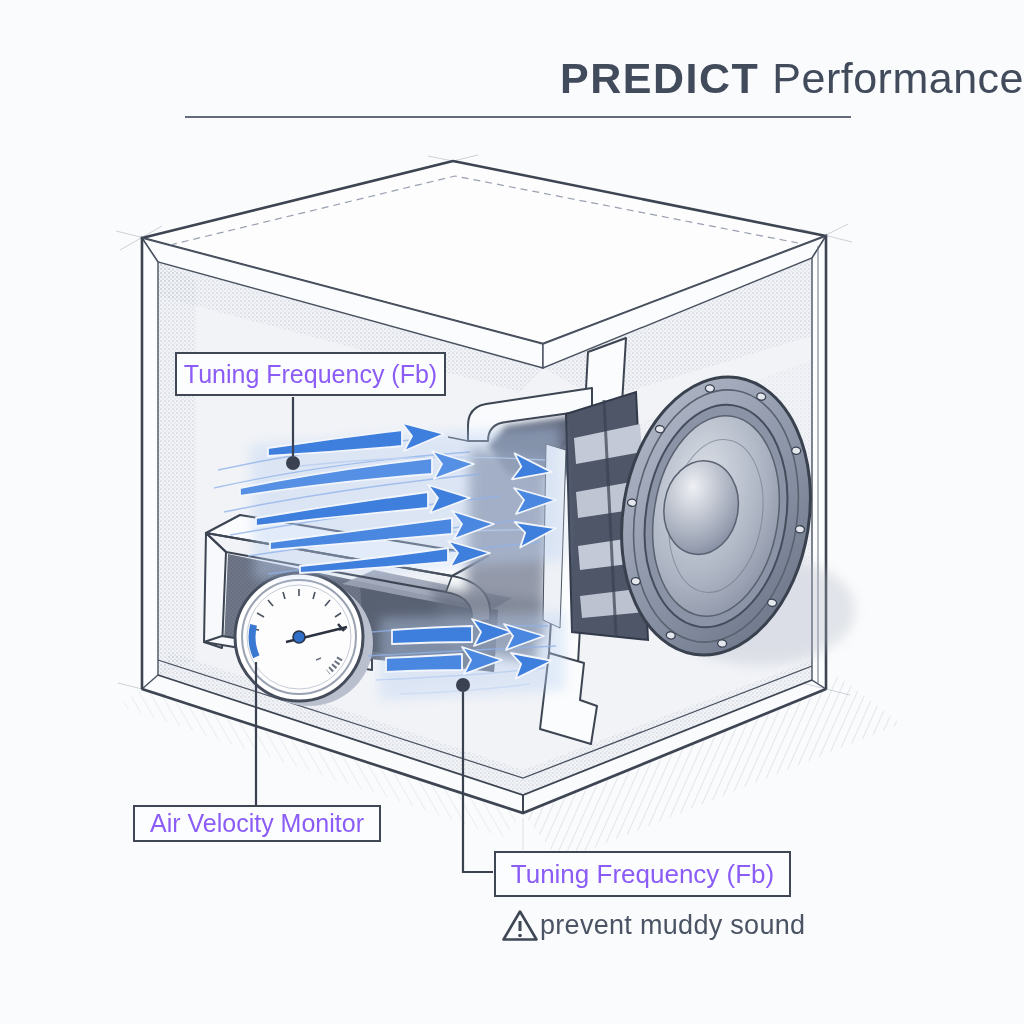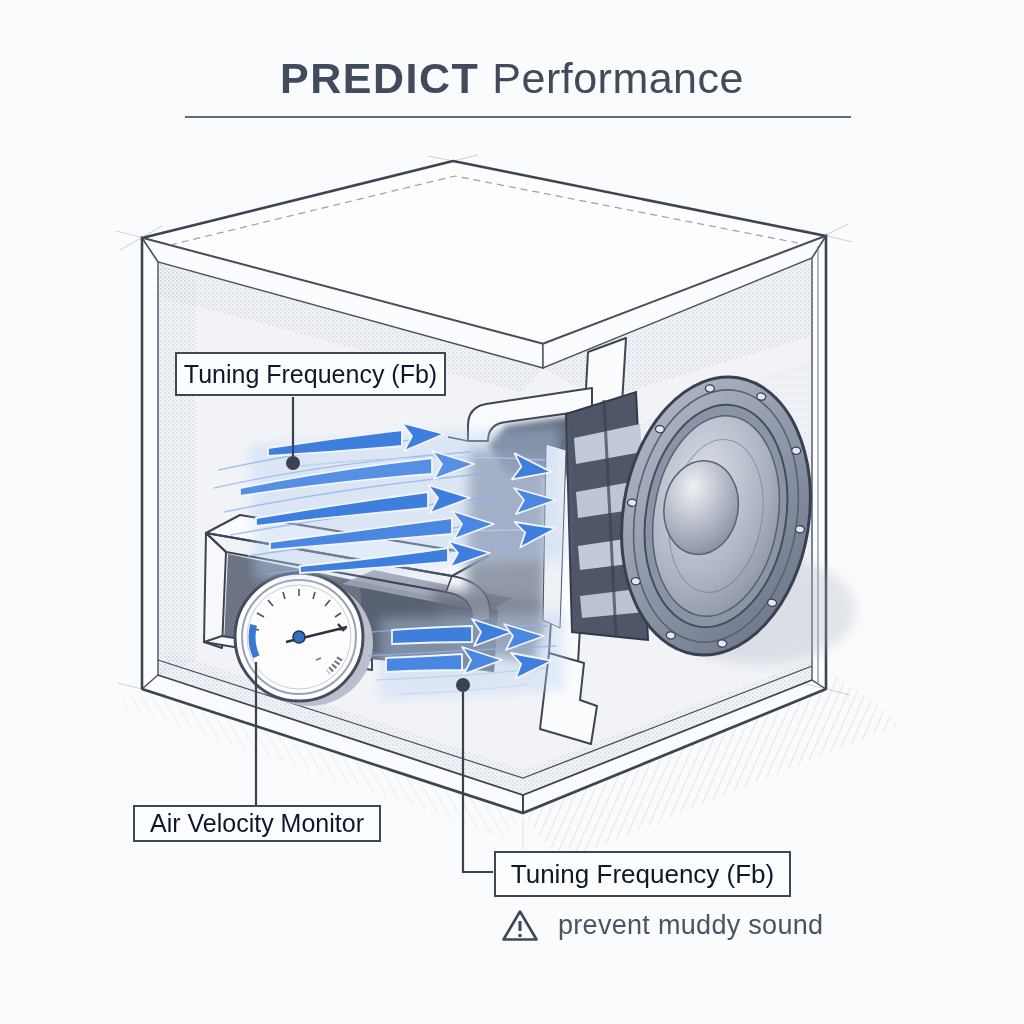--- a/index.html
+++ b/index.html
@@ -1,28 +1,28 @@
 <!DOCTYPE html>
 <html><head>
 <meta charset="utf-8">
 <style>
   html,body{margin:0;padding:0;}
   body{width:1024px;height:1024px;background:#fafbfc;font-family:"Liberation Sans",sans-serif;overflow:hidden;}
   .stage{position:relative;width:1024px;height:1024px;}
   svg.art{position:absolute;left:0;top:0;}
-  .title-wrap{position:absolute;left:0;top:54px;width:1024px;text-align:center;color:#424b5b;}
+  .title-wrap{position:absolute;left:0;top:54px;width:1024px;text-align:right;color:#424b5b;}
   .title-emph{font-size:43px;font-weight:700;letter-spacing:1.5px;}
   .title-rest{font-size:43px;font-weight:400;margin-left:13px;letter-spacing:.5px;}
   .title-underline{position:absolute;left:185px;top:116px;width:666px;height:2px;background:#525b6b;opacity:.9;}
   .callout{position:absolute;display:flex;align-items:center;justify-content:center;
-           background:rgba(252,253,254,.96);border:2px solid #3f4755;color:#0f172a;box-sizing:border-box;}
+           background:rgba(252,253,254,.96);border:2px solid #3f4755;color:#8b5cf6;box-sizing:border-box;}
   .callout.c1{left:175px;top:352px;width:271px;height:44px;font-size:25px;}
   .callout.c2{left:133px;top:805px;width:248px;height:37px;font-size:25px;}
   .callout.c3{left:494px;top:851px;width:297px;height:46px;font-size:26px;}
-  .warning-row{position:absolute;left:501px;top:908px;display:flex;align-items:center;gap:19px;color:#4b5464;}
+  .warning-row{position:absolute;left:501px;top:908px;display:flex;align-items:center;gap:1px;color:#4b5464;}
   .warning-row .wtext{font-size:27px;letter-spacing:.3px;}
 </style>
 </head>
 <body>
 
 <div class="stage">
 
 <svg class="art" width="1024" height="1024" viewBox="0 0 1024 1024">
   <defs>
     <pattern id="stip" width="4" height="4" patternUnits="userSpaceOnUse">

